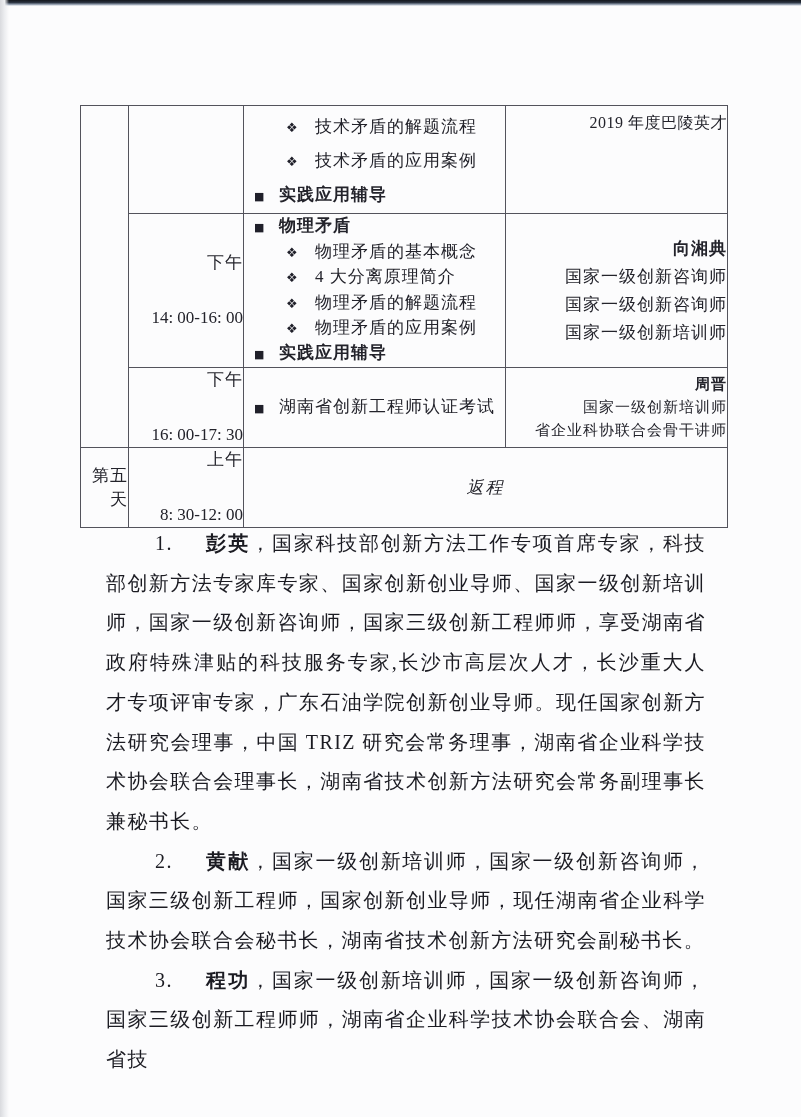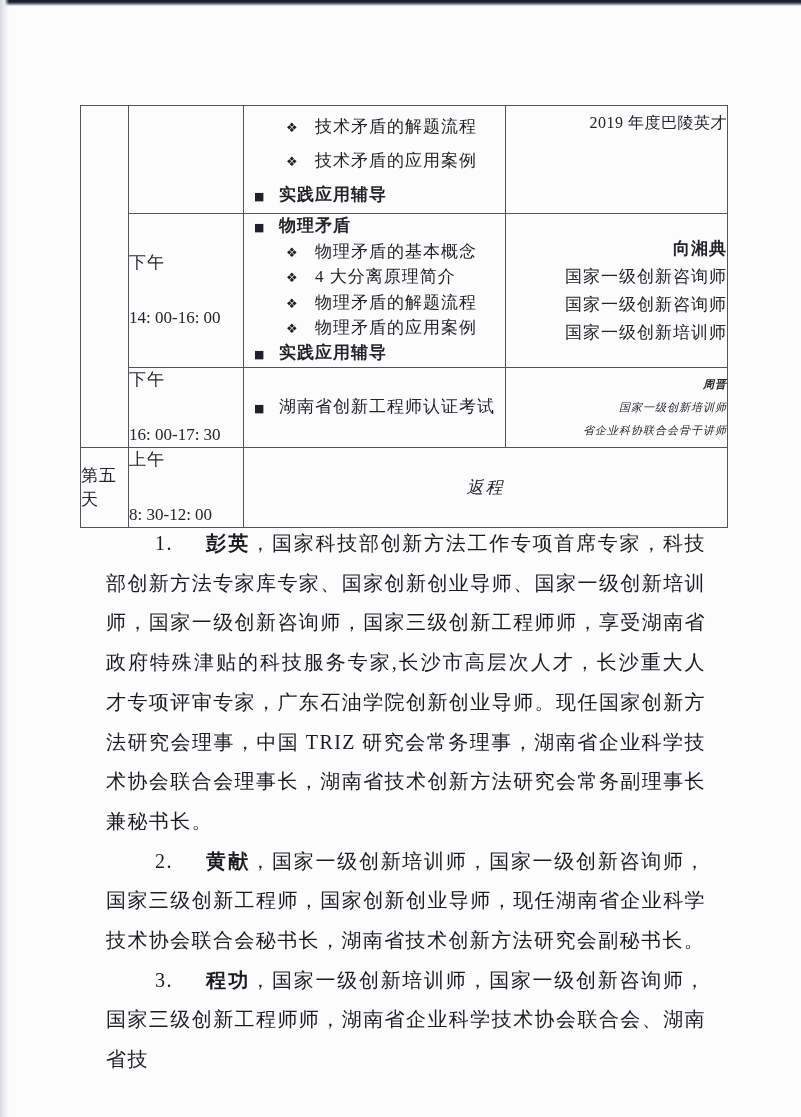--- a/index.html
+++ b/index.html
@@ -21,42 +21,42 @@
     border-collapse:collapse;table-layout:fixed;
     font-size:17px;letter-spacing:1px;color:#23232b;
   }
   .schedule td{border:1px solid #53535c;padding:0;vertical-align:middle;overflow:hidden;}
   tr.r1{height:102px}
   tr.r2{height:145px}
   tr.r3{height:71px}
   tr.r4{height:47px}
   .c-day{width:48px}.c-time{width:115px}.c-content{width:262px}.c-inst{width:222px}
 
-  .day-cell,.time-cell{text-align:left;line-height:24px;}
+  .day-cell,.time-cell{text-align:right;line-height:24px;}
   .time-cell .t2{letter-spacing:0;margin-top:31px;}
 
   .content-cell ul{list-style:none;margin:0;padding:0;}
   .content-cell li{display:flex;align-items:baseline;}
   li.lv1{padding-left:10px;}
   li.lv1 .blt{flex:0 0 25px;font-size:11px;}
   li.lv2{padding-left:42px;}
   li.lv2 .blt{flex:0 0 29px;font-size:13px;}
   .blt{font-family:"DejaVu Sans",sans-serif;color:#20202a;}
   .bold{font-weight:700;}
   .r1 .content-cell{vertical-align:top;}
   .r1 .content-cell li{line-height:33px;}
   .r1 .content-cell ul{padding-top:4px;}
   .r2 .content-cell li{line-height:24.2px;}
   .r3 .content-cell li{line-height:22px;}
 
   .inst-cell{text-align:right;}
   .r1 .inst-cell{vertical-align:top;font-size:16px;}
   .inst-note{padding-top:7px;letter-spacing:0.5px;}
   .r2 .inst-cell{line-height:28px;}
-  .r3 .inst-cell{line-height:23.2px;font-size:11px;font-style:italic;}
+  .r3 .inst-cell{line-height:23.2px;font-size:15px;}
   .inst-name{font-weight:700;}
   .return-cell{text-align:center;letter-spacing:2px;font-style:italic;}
 
   
   .section-title{
     position:absolute;left:106px;top:486px;width:600px;
     font-size:21px;font-weight:700;letter-spacing:2.5px;line-height:29px;color:#17171f;
   }
   .section-title .pad{display:inline-block;padding-left:49px;}
   .bio-block{

